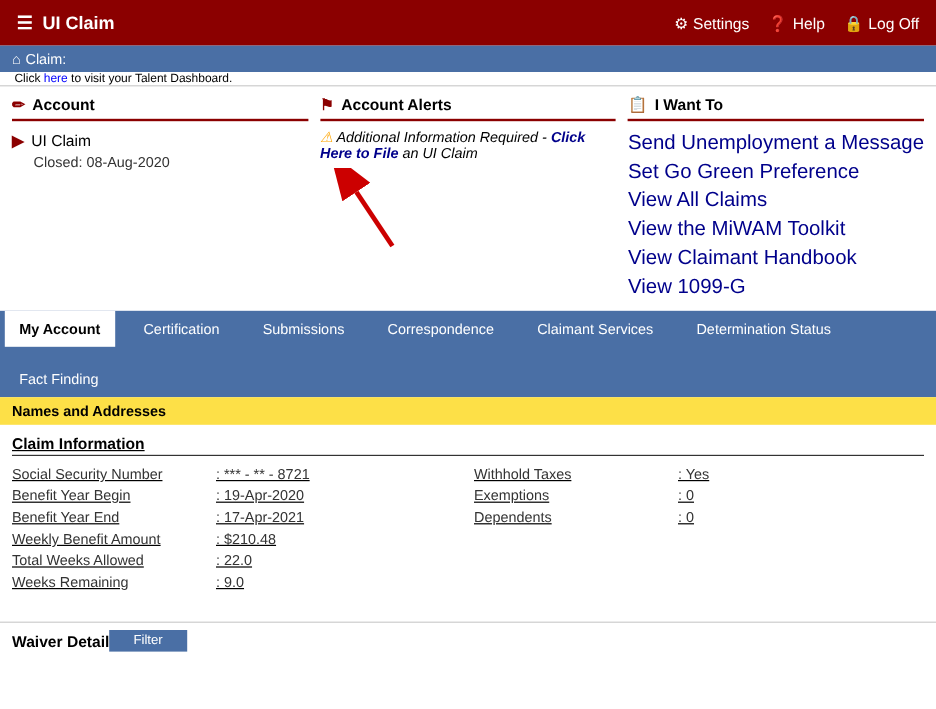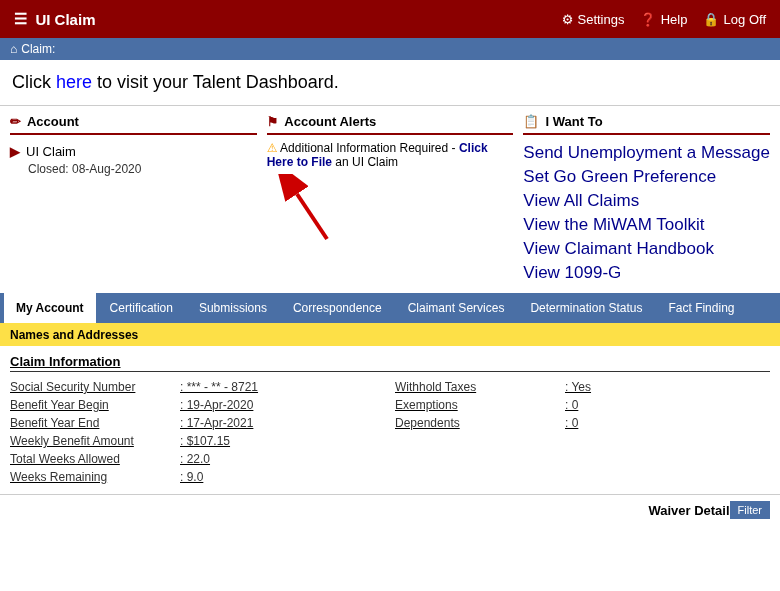--- a/index.html
+++ b/index.html
@@ -25,22 +25,22 @@
       color: #fff;
       padding: 4px 10px;
       font-size: 12px;
       display: flex;
       align-items: center;
       gap: 4px;
     }
 
     
     .dashboard-notice {
-      padding: 12px 12px;
-      font-size: 18px;
+      padding: 0 12px;
+      font-size: 10px;
     }
     .dashboard-notice a { color: #00f; text-decoration: none; }
 
     
     .three-col {
       display: flex;
       border-top: 1px solid #ccc;
       padding: 8px 10px;
       gap: 10px;
     }
@@ -58,38 +58,38 @@
 
     .account-item {
       display: flex;
       align-items: center;
       gap: 6px;
       padding: 3px 0;
     }
     .account-item .arrow { color: #8b0000; font-weight: bold; }
     .account-item-sub { padding-left: 18px; font-size: 12px; color: #333; }
 
-    .alert-content { font-size: 12px; }
+    .alert-content { font-size: 12px; font-style: italic; }
     .alert-content a { color: #00008b; font-weight: bold; text-decoration: none; }
 
     .i-want-to a {
       display: block;
       color: #00008b;
       text-decoration: none;
       padding: 2px 0;
       font-size: 17px;
     }
 
     
     .tabs-row {
       background: #4a6fa5;
       display: flex;
       align-items: center;
       padding: 0 4px;
-      gap: 2px;
+      gap: 12px;
       flex-wrap: wrap;
     }
     .tab {
       color: #fff;
       padding: 8px 12px;
       cursor: pointer;
       font-size: 12px;
       white-space: nowrap;
     }
     .tab.active {
@@ -126,28 +126,29 @@
     }
     .info-label { width: 170px; color: #333; }
     .info-value { color: #333; }
 
     .waiver-header { 
       padding: 6px 10px 4px;
       font-weight: bold;
       font-size: 13px;
       border-top: 1px solid #ccc;
       display: flex;
-      justify-content: flex-end;
-      align-items: center;
+      justify-content: flex-start;
+      align-items: center;
+      margin-top: 16px;
     }
     .filter-btn {
       background: #4a6fa5;
       color: #fff;
       border: none;
-      padding: 3px 8px;
+      padding: 3px 20px;
       font-size: 11px;
       cursor: pointer;
     }
 
     
     .arrow-svg-container {
       position: relative;
       height: 70px;
       margin-top: 5px;
     }
@@ -263,21 +264,21 @@
         <div class="info-row">
           <span class="info-label">Benefit Year Begin</span>
           <span class="info-value">: 19-Apr-2020</span>
         </div>
         <div class="info-row">
           <span class="info-label">Benefit Year End</span>
           <span class="info-value">: 17-Apr-2021</span>
         </div>
         <div class="info-row">
           <span class="info-label">Weekly Benefit Amount</span>
-          <span class="info-value">: $107.15</span>
+          <span class="info-value">: $210.48</span>
         </div>
         <div class="info-row">
           <span class="info-label">Total Weeks Allowed</span>
           <span class="info-value">: 22.0</span>
         </div>
         <div class="info-row">
           <span class="info-label">Weeks Remaining</span>
           <span class="info-value">: 9.0</span>
         </div>
       </div>

